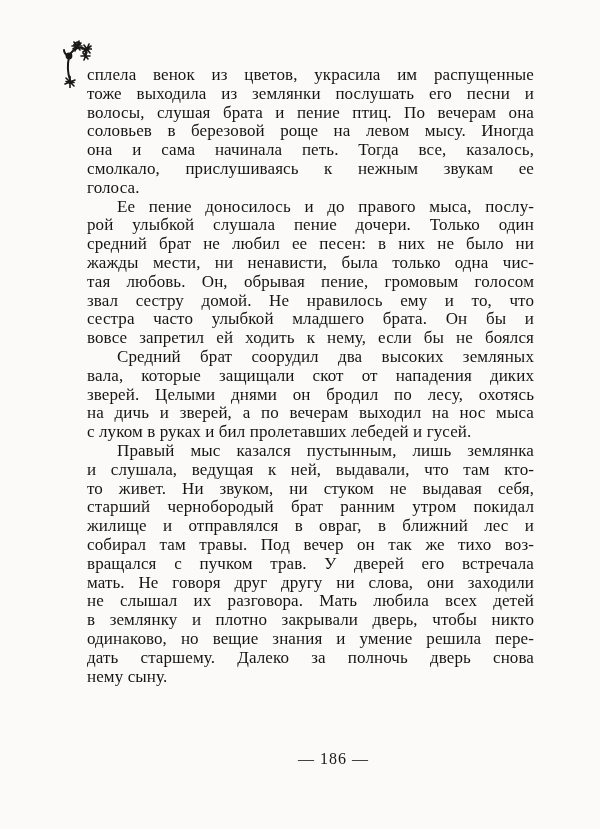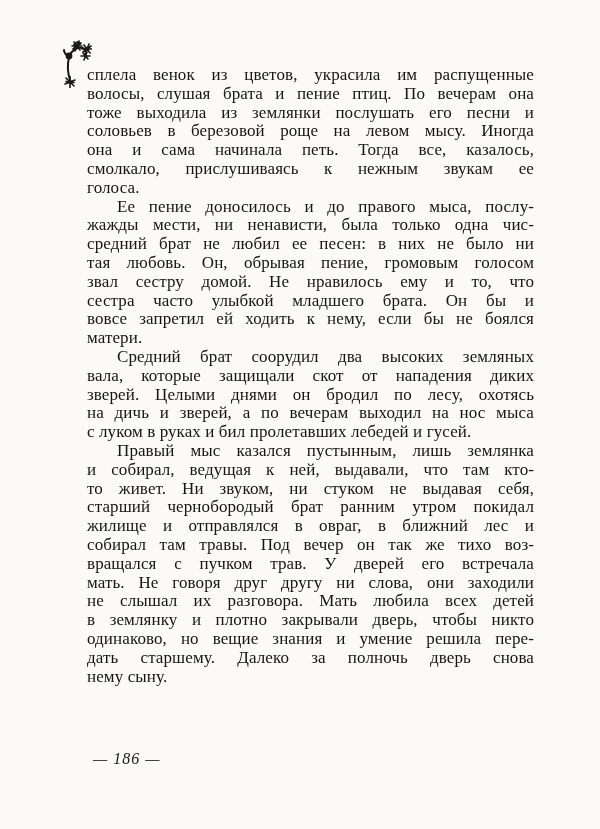--- a/index.html
+++ b/index.html
@@ -34,25 +34,25 @@
     height: 18.8px;
     letter-spacing: 0.1px;
     text-align: justify;
     text-align-last: justify;
     white-space: normal;
   }
   .line.indent { text-indent: 30px; }
   .line.para-end { text-align-last: left; }
   .footer {
     position: absolute;
-    left: 93px;
+    left: 110px;
     top: 750px;
     width: 447px;
+    text-align: center;
     font-size: 16px;
-    font-style: italic;
     letter-spacing: 1px;
     color: #1b1917;
   }
 </style>
 </head>
 <body>
 
 <div class="page">
 
   <svg class="ornament" viewBox="0 0 35 48" xmlns="http://www.w3.org/2000/svg" aria-hidden="true">
@@ -70,47 +70,47 @@
     </g>
     <circle cx="12" cy="16" r="3.4" fill="#1a1814"></circle>
     <circle cx="13" cy="42" r="2" fill="#1a1814"></circle>
     <circle cx="20" cy="6" r="1.8" fill="#1a1814"></circle>
     <circle cx="30" cy="9" r="1.8" fill="#1a1814"></circle>
   </svg>
 
   <div class="text-block">
       <div>
         <div class="line">сплела венок из цветов, украсила им распущенные</div>
+        <div class="line">тоже выходила из землянки послушать его песни и</div>
         <div class="line">волосы, слушая брата и пение птиц. По вечерам она</div>
-        <div class="line">тоже выходила из землянки послушать его песни и</div>
         <div class="line">соловьев в березовой роще на левом мысу. Иногда</div>
         <div class="line">она и сама начинала петь. Тогда все, казалось,</div>
         <div class="line">смолкало, прислушиваясь к нежным звукам ее</div>
         <div class="line para-end">голоса.</div>
       </div>
       <div>
         <div class="line indent">Ее пение доносилось и до правого мыса, послу-</div>
+        <div class="line">рой улыбкой слушала пение дочери. Только один</div>
+        <div class="line">средний брат не любил ее песен: в них не было ни</div>
         <div class="line">жажды мести, ни ненависти, была только одна чис-</div>
-        <div class="line">средний брат не любил ее песен: в них не было ни</div>
         <div class="line">тая любовь. Он, обрывая пение, громовым голосом</div>
         <div class="line">звал сестру домой. Не нравилось ему и то, что</div>
         <div class="line">сестра часто улыбкой младшего брата. Он бы и</div>
         <div class="line">вовсе запретил ей ходить к нему, если бы не боялся</div>
-        <div class="line para-end">матери.</div>
       </div>
       <div>
         <div class="line indent">Средний брат соорудил два высоких земляных</div>
         <div class="line">вала, которые защищали скот от нападения диких</div>
         <div class="line">зверей. Целыми днями он бродил по лесу, охотясь</div>
         <div class="line">на дичь и зверей, а по вечерам выходил на нос мыса</div>
         <div class="line para-end">с луком в руках и бил пролетавших лебедей и гусей.</div>
       </div>
       <div>
         <div class="line indent">Правый мыс казался пустынным, лишь землянка</div>
-        <div class="line">и собирал, ведущая к ней, выдавали, что там кто-</div>
+        <div class="line">и слушала, ведущая к ней, выдавали, что там кто-</div>
         <div class="line">то живет. Ни звуком, ни стуком не выдавая себя,</div>
         <div class="line">старший чернобородый брат ранним утром покидал</div>
         <div class="line">жилище и отправлялся в овраг, в ближний лес и</div>
         <div class="line">собирал там травы. Под вечер он так же тихо воз-</div>
         <div class="line">вращался с пучком трав. У дверей его встречала</div>
         <div class="line">мать. Не говоря друг другу ни слова, они заходили</div>
         <div class="line">не слышал их разговора. Мать любила всех детей</div>
         <div class="line">в землянку и плотно закрывали дверь, чтобы никто</div>
         <div class="line">одинаково, но вещие знания и умение решила пере-</div>
         <div class="line">дать старшему. Далеко за полночь дверь снова</div>

